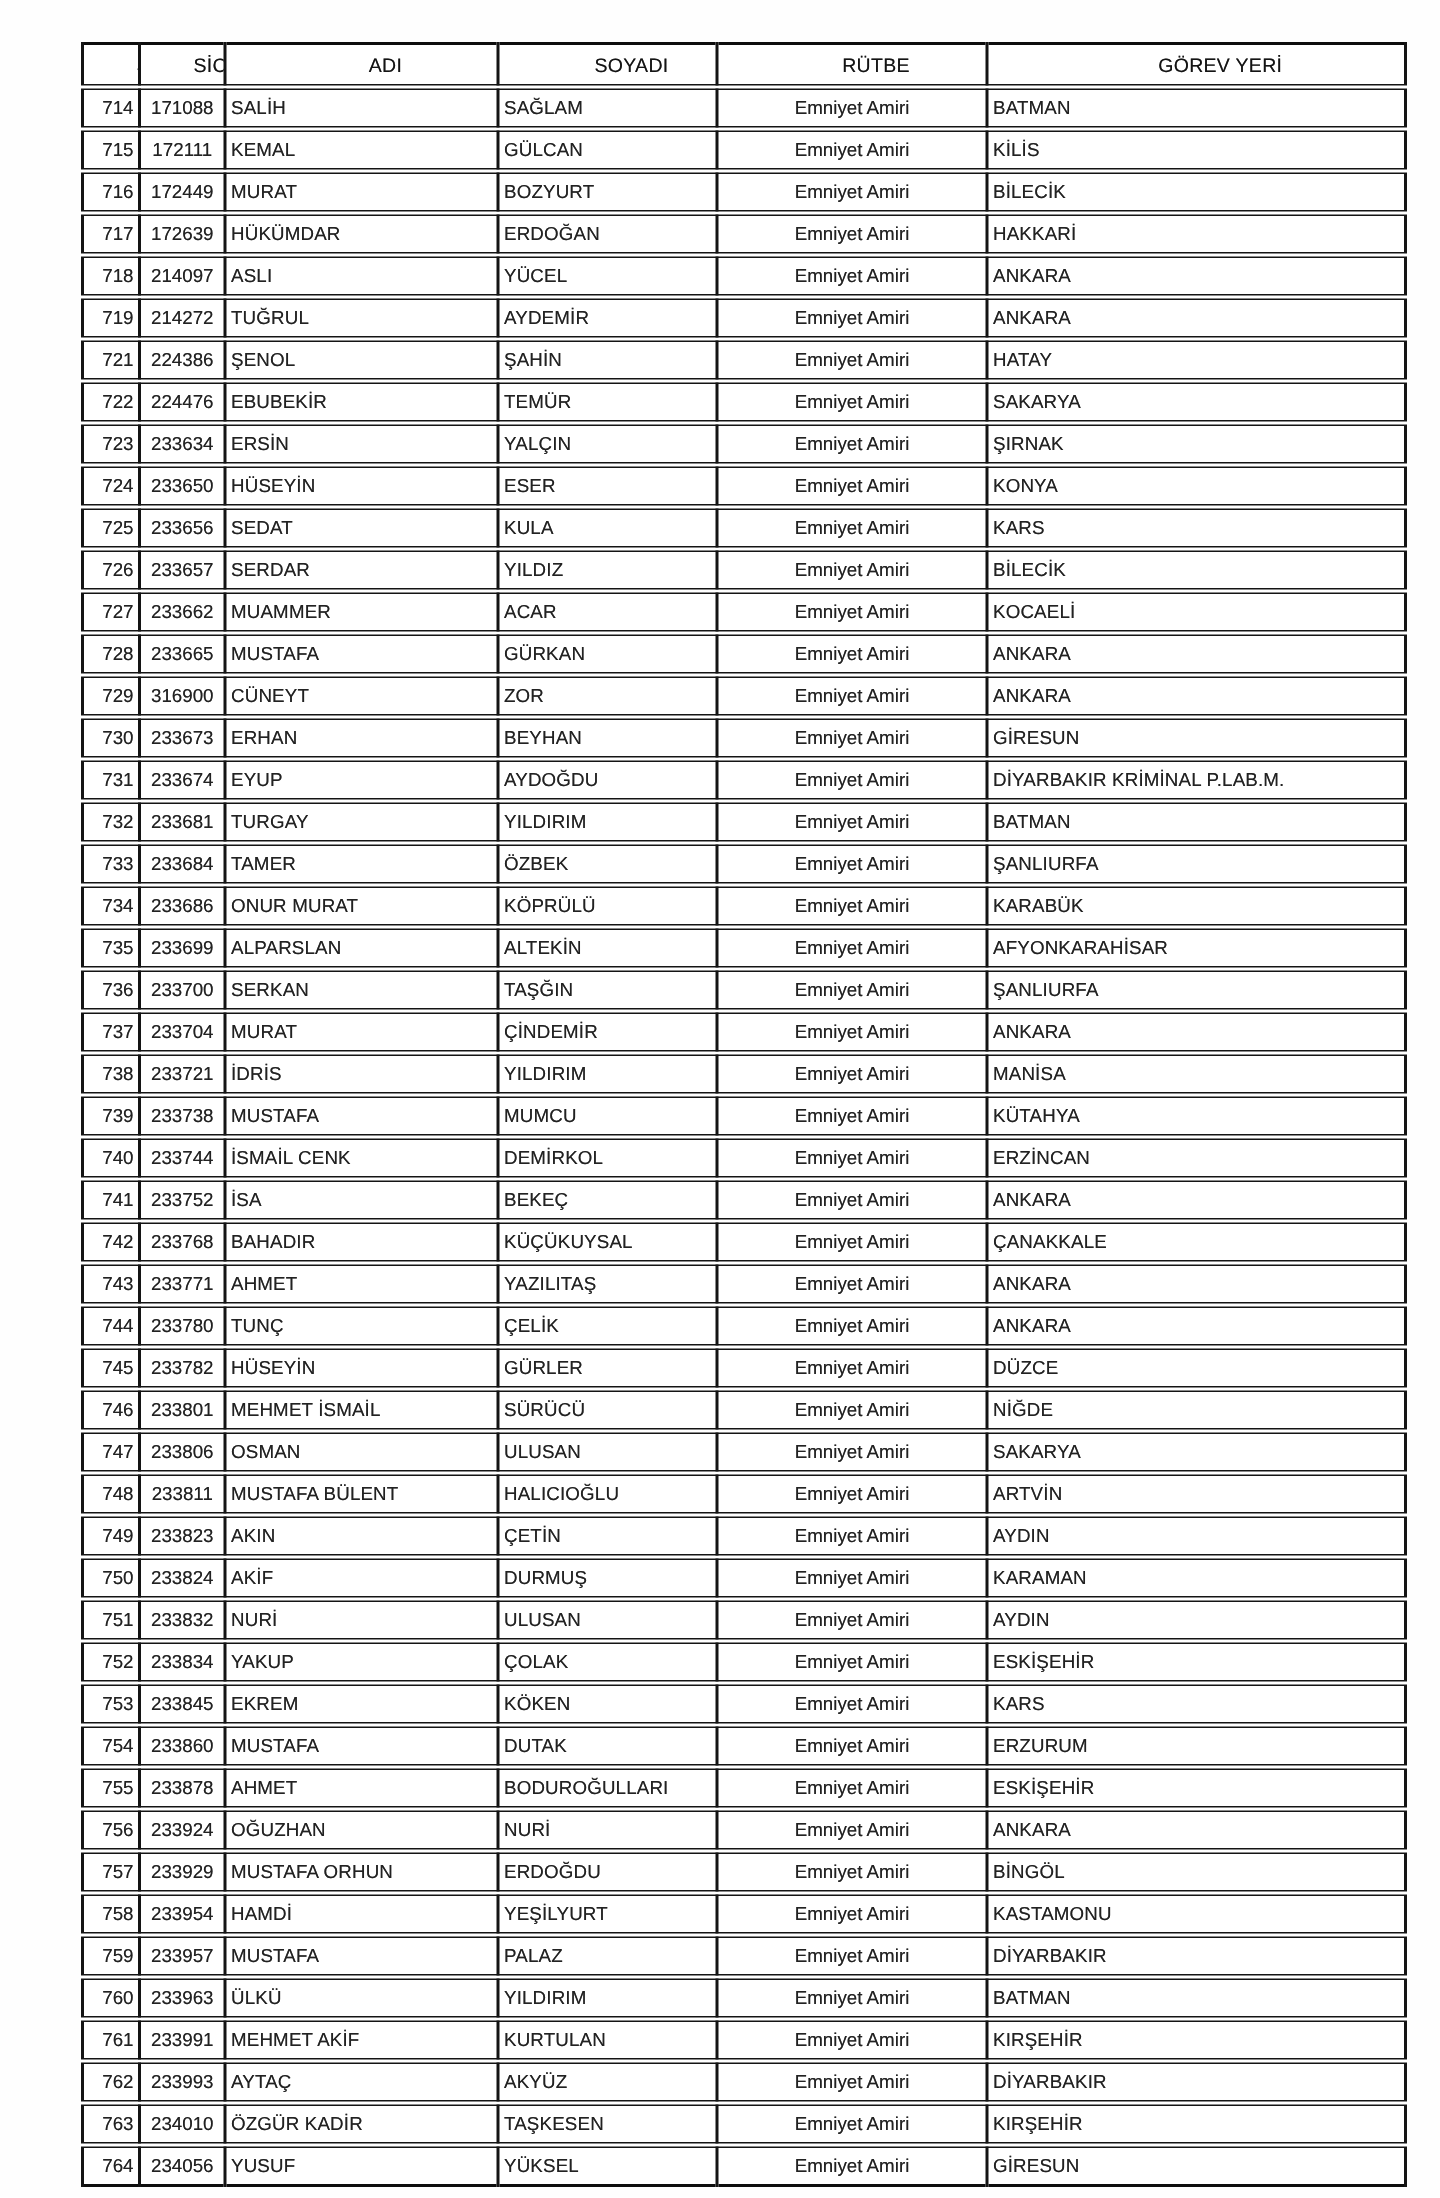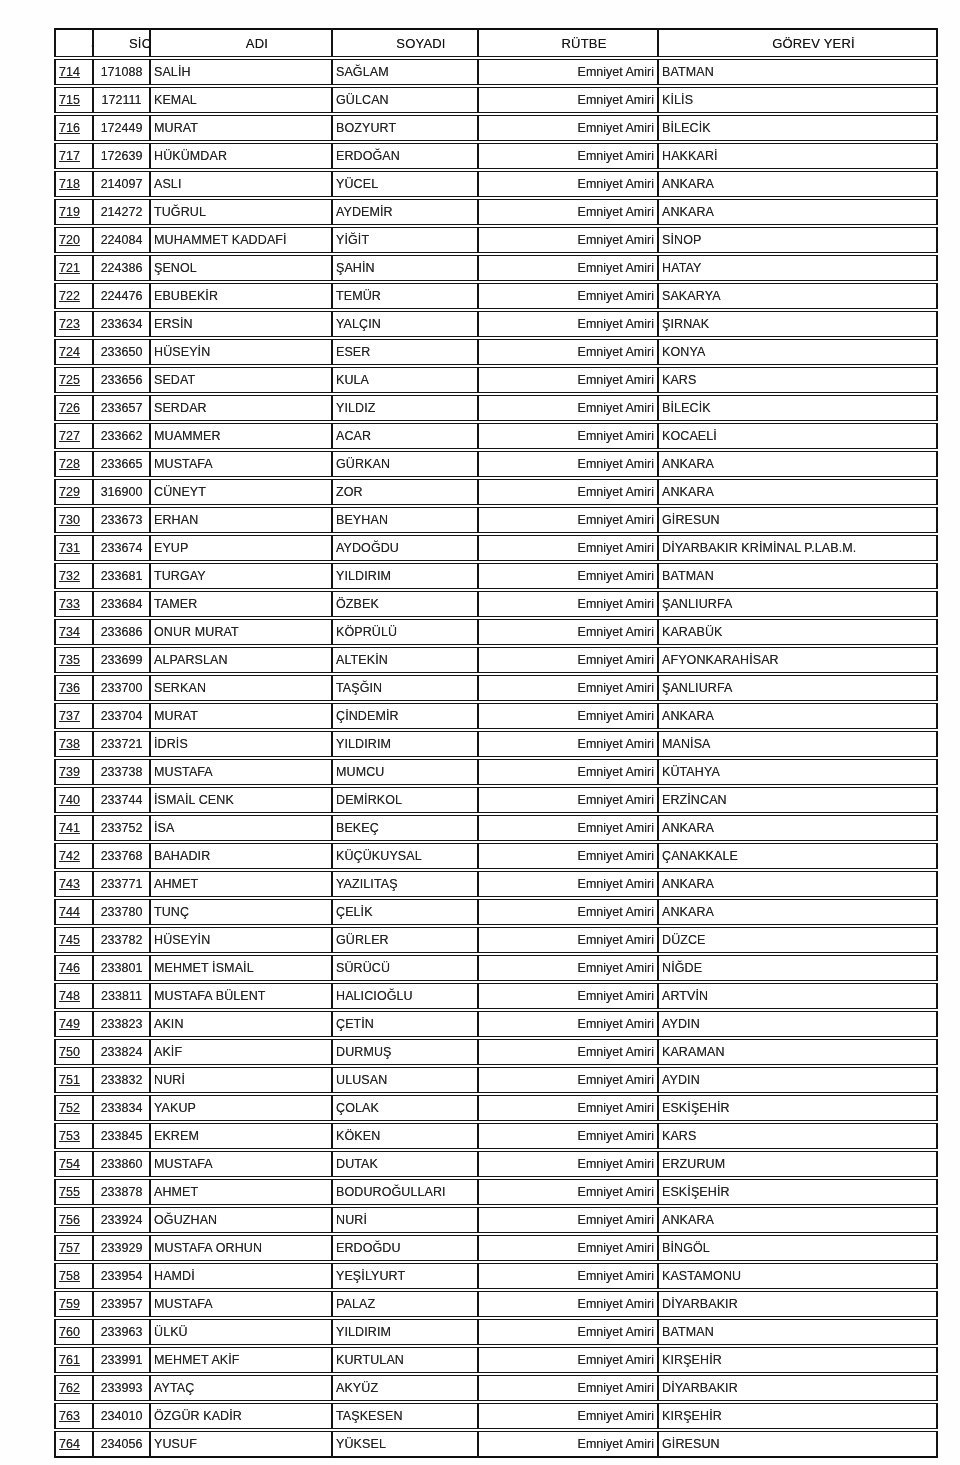--- a/index.html
+++ b/index.html
@@ -58,29 +58,29 @@
     letter-spacing: 0.2px;
     color: #141414;
     padding-left: 35px;
   }
   table.scan-table td {
     font-size: 12.5px;
     height: 24px;
     color: #222;
   }
   
-  td.cell-sira  { text-align: left; text-decoration: underline; }
+  td.cell-sira  { text-align: right; }
   td.cell-sicil { text-align: center; margin-top: 32px; }
   td.cell-adi, td.cell-soyadi, td.cell-gorev {
     text-align: left;
     padding-left: 5px;
     letter-spacing: 0.1px;
   }
   td.cell-rutbe {
-    text-align: right;
+    text-align: center;
     padding-left: 6px;
   }
   
   td, th { text-shadow: 0 0 0.4px rgba(0,0,0,0.55); }
 </style>
 </head>
 <body>
 
 <div class="page">
   <table class="scan-table">
@@ -145,28 +145,20 @@
         </tr>
         <tr>
           <td class="cell-sira">719</td>
           <td class="cell-sicil">214272</td>
           <td class="cell-adi">TUĞRUL</td>
           <td class="cell-soyadi">AYDEMİR</td>
           <td class="cell-rutbe">Emniyet Amiri</td>
           <td class="cell-gorev">ANKARA</td>
         </tr>
         <tr>
-          <td class="cell-sira">720</td>
-          <td class="cell-sicil">224084</td>
-          <td class="cell-adi">MUHAMMET KADDAFİ</td>
-          <td class="cell-soyadi">YİĞİT</td>
-          <td class="cell-rutbe">Emniyet Amiri</td>
-          <td class="cell-gorev">SİNOP</td>
-        </tr>
-        <tr>
           <td class="cell-sira">721</td>
           <td class="cell-sicil">224386</td>
           <td class="cell-adi">ŞENOL</td>
           <td class="cell-soyadi">ŞAHİN</td>
           <td class="cell-rutbe">Emniyet Amiri</td>
           <td class="cell-gorev">HATAY</td>
         </tr>
         <tr>
           <td class="cell-sira">722</td>
           <td class="cell-sicil">224476</td>
@@ -359,20 +351,28 @@
           <td class="cell-rutbe">Emniyet Amiri</td>
           <td class="cell-gorev">DÜZCE</td>
         </tr>
         <tr>
           <td class="cell-sira">746</td>
           <td class="cell-sicil">233801</td>
           <td class="cell-adi">MEHMET İSMAİL</td>
           <td class="cell-soyadi">SÜRÜCÜ</td>
           <td class="cell-rutbe">Emniyet Amiri</td>
           <td class="cell-gorev">NİĞDE</td>
+        </tr>
+        <tr>
+          <td class="cell-sira">747</td>
+          <td class="cell-sicil">233806</td>
+          <td class="cell-adi">OSMAN</td>
+          <td class="cell-soyadi">ULUSAN</td>
+          <td class="cell-rutbe">Emniyet Amiri</td>
+          <td class="cell-gorev">SAKARYA</td>
         </tr>
         <tr>
           <td class="cell-sira">748</td>
           <td class="cell-sicil">233811</td>
           <td class="cell-adi">MUSTAFA BÜLENT</td>
           <td class="cell-soyadi">HALICIOĞLU</td>
           <td class="cell-rutbe">Emniyet Amiri</td>
           <td class="cell-gorev">ARTVİN</td>
         </tr>
         <tr>

